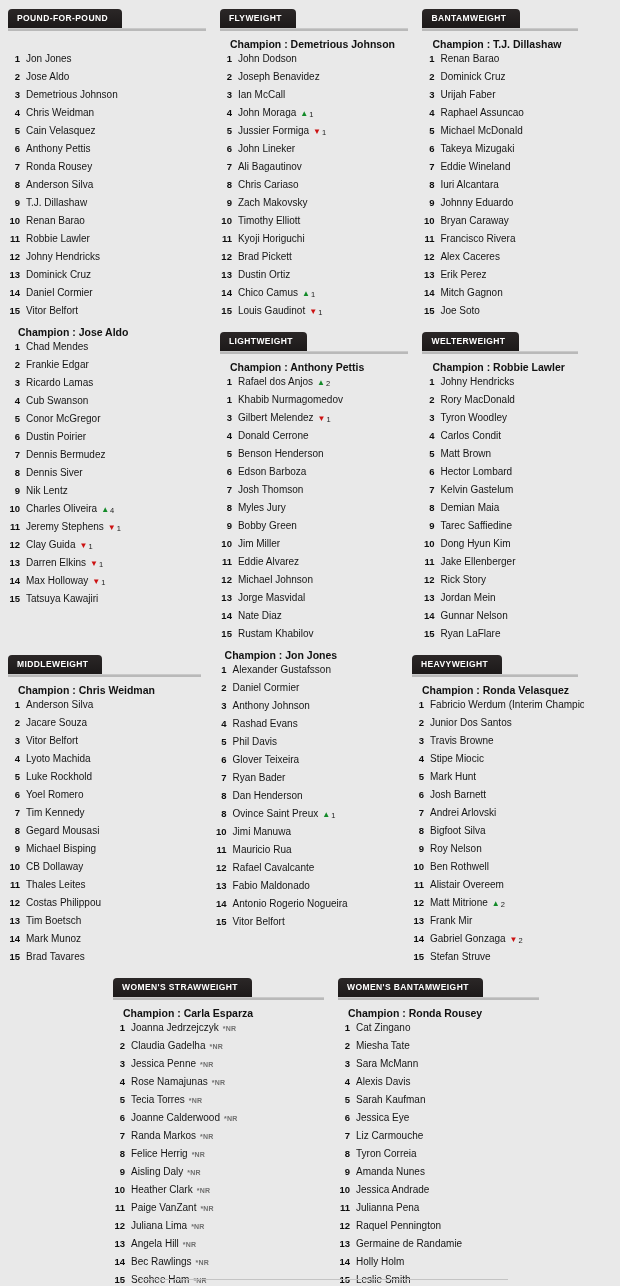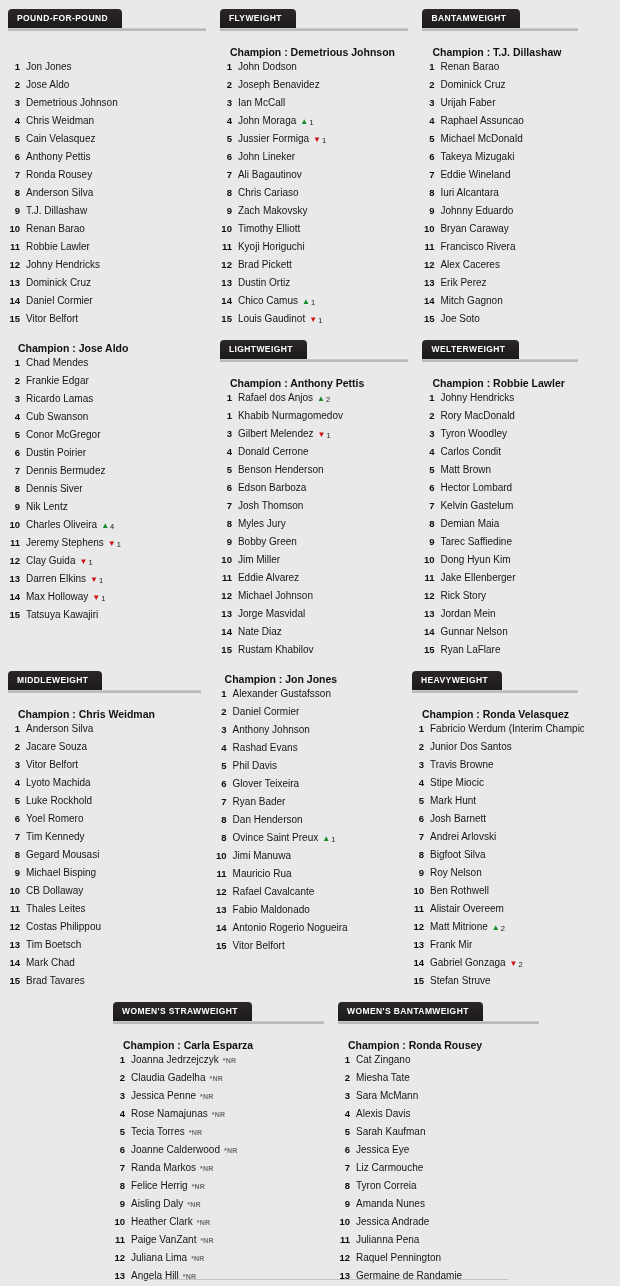--- a/index.html
+++ b/index.html
@@ -74,21 +74,21 @@
     border-top: 1px solid #c9c9c9;
     z-index: 1;
   }
 
   
   .champion {
     font-size: 10.5px;
     font-weight: bold;
     color: #111111;
     padding-left: 18px;
-    margin-top: 10px;
+    margin-top: 2px;
     height: 15px;
     line-height: 15px;
     white-space: nowrap;
     overflow: hidden;
   }
   .champion.spacer {
     visibility: hidden;
   }
 
   
@@ -671,21 +671,21 @@
             <div class="fighter">
               <span class="rank">12</span>
               <span class="fname">Costas Philippou</span>
             </div>
             <div class="fighter">
               <span class="rank">13</span>
               <span class="fname">Tim Boetsch</span>
             </div>
             <div class="fighter">
               <span class="rank">14</span>
-              <span class="fname">Mark Chad</span>
+              <span class="fname">Mark Munoz</span>
             </div>
             <div class="fighter">
               <span class="rank">15</span>
               <span class="fname">Brad Tavares</span>
             </div>
           </div>
         </div>
         <div class="division c2">
           <div class="champion">Champion : Jon Jones</div>
           <div class="fighters">

